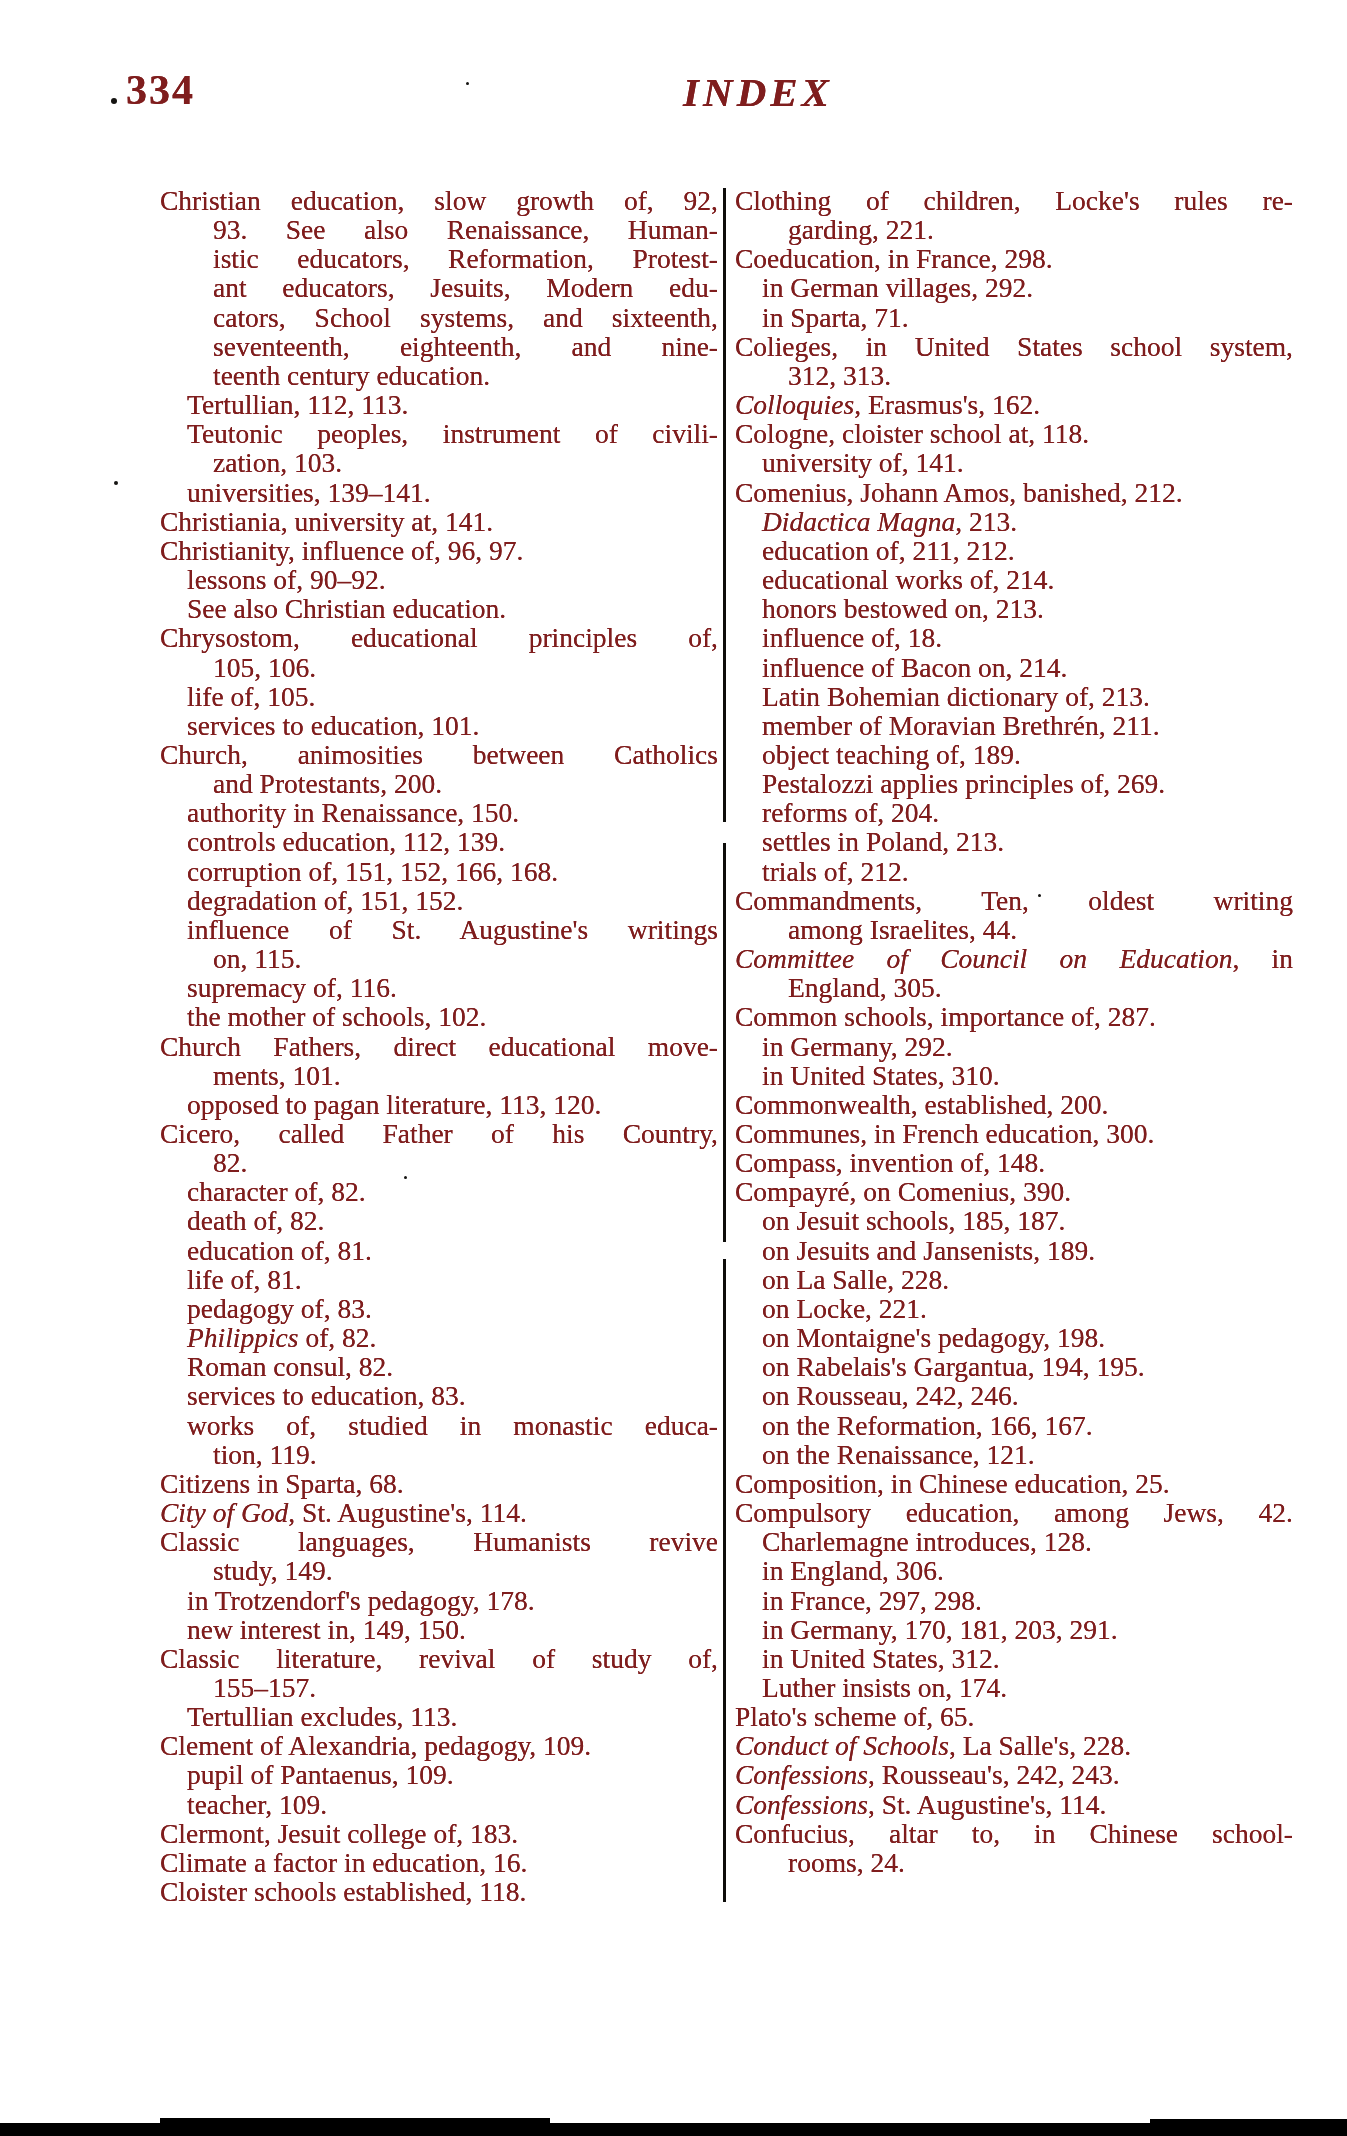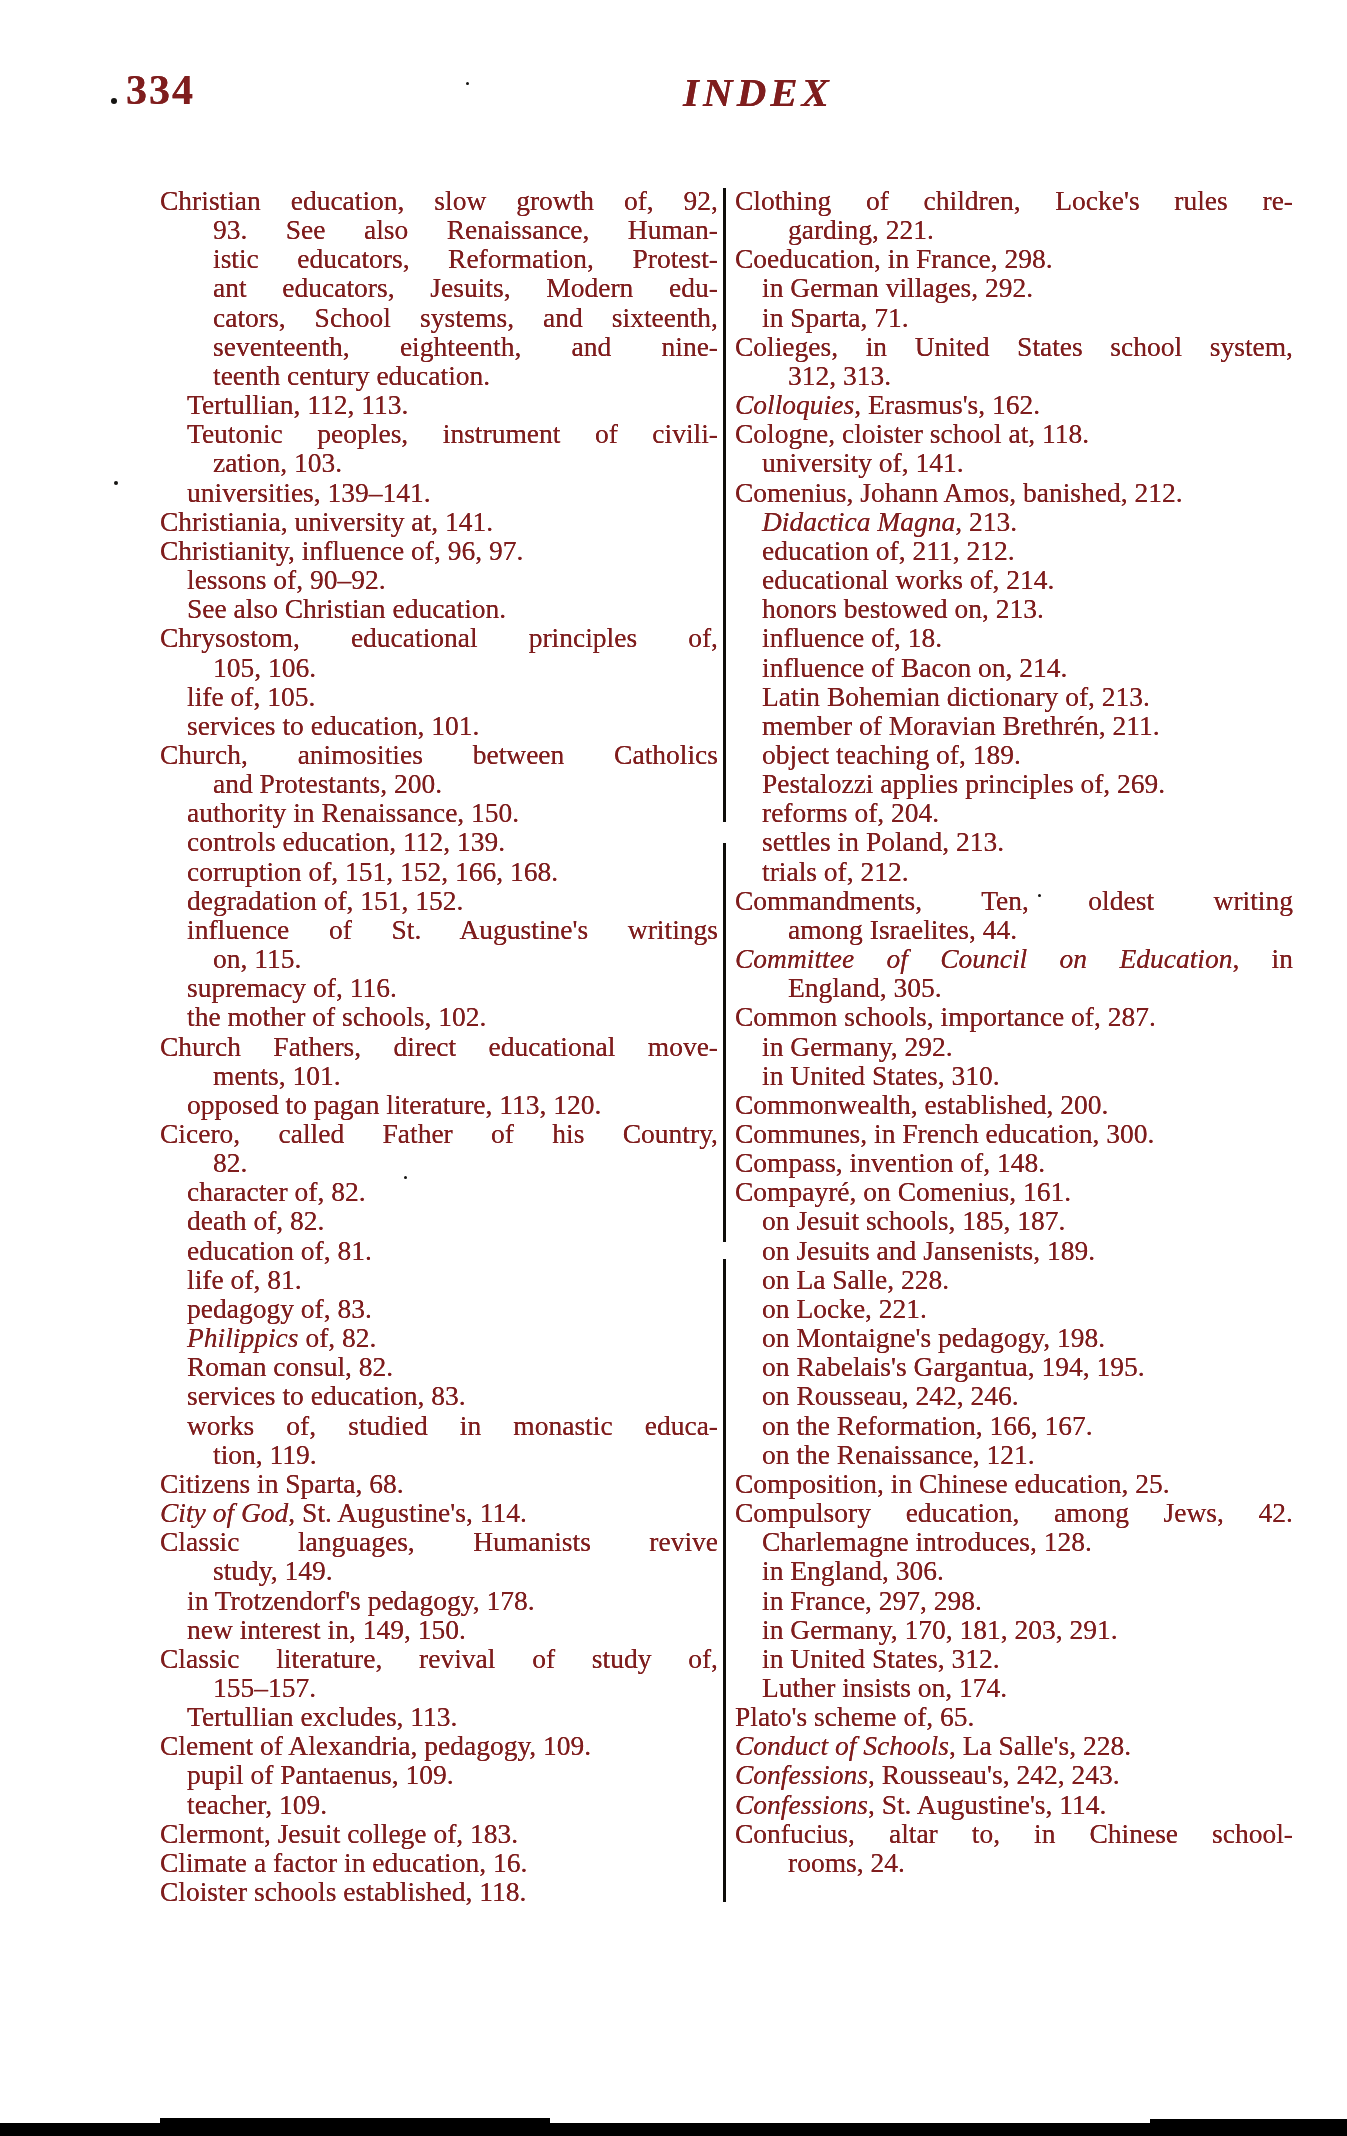--- a/index.html
+++ b/index.html
@@ -195,21 +195,21 @@
       <div class="line ind0 just">Commandments, Ten, oldest writing</div>
       <div class="line ind2">among Israelites, 44.</div>
       <div class="line ind0 just"><i>Committee of Council on Education</i>, in</div>
       <div class="line ind2">England, 305.</div>
       <div class="line ind0">Common schools, importance of, 287.</div>
       <div class="line ind1">in Germany, 292.</div>
       <div class="line ind1">in United States, 310.</div>
       <div class="line ind0">Commonwealth, established, 200.</div>
       <div class="line ind0">Communes, in French education, 300.</div>
       <div class="line ind0">Compass, invention of, 148.</div>
-      <div class="line ind0">Compayré, on Comenius, 161.</div>
+      <div class="line ind0">Compayré, on Comenius, 390.</div>
       <div class="line ind1">on Jesuit schools, 185, 187.</div>
       <div class="line ind1">on Jesuits and Jansenists, 189.</div>
       <div class="line ind1">on La Salle, 228.</div>
       <div class="line ind1">on Locke, 221.</div>
       <div class="line ind1">on Montaigne's pedagogy, 198.</div>
       <div class="line ind1">on Rabelais's Gargantua, 194, 195.</div>
       <div class="line ind1">on Rousseau, 242, 246.</div>
       <div class="line ind1">on the Reformation, 166, 167.</div>
       <div class="line ind1">on the Renaissance, 121.</div>
       <div class="line ind0">Composition, in Chinese education, 25.</div>

